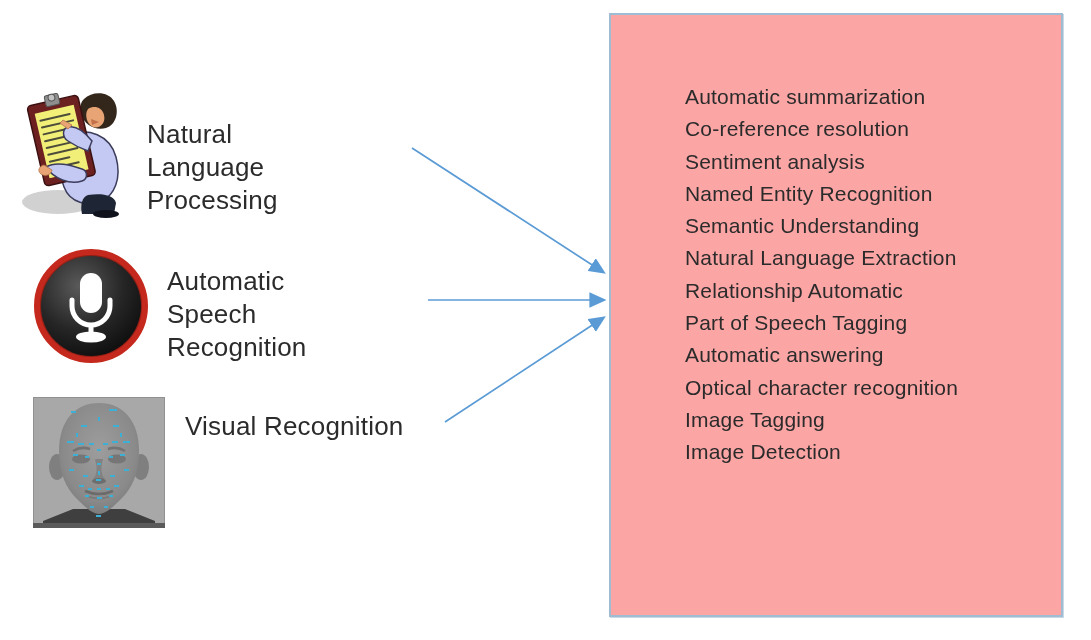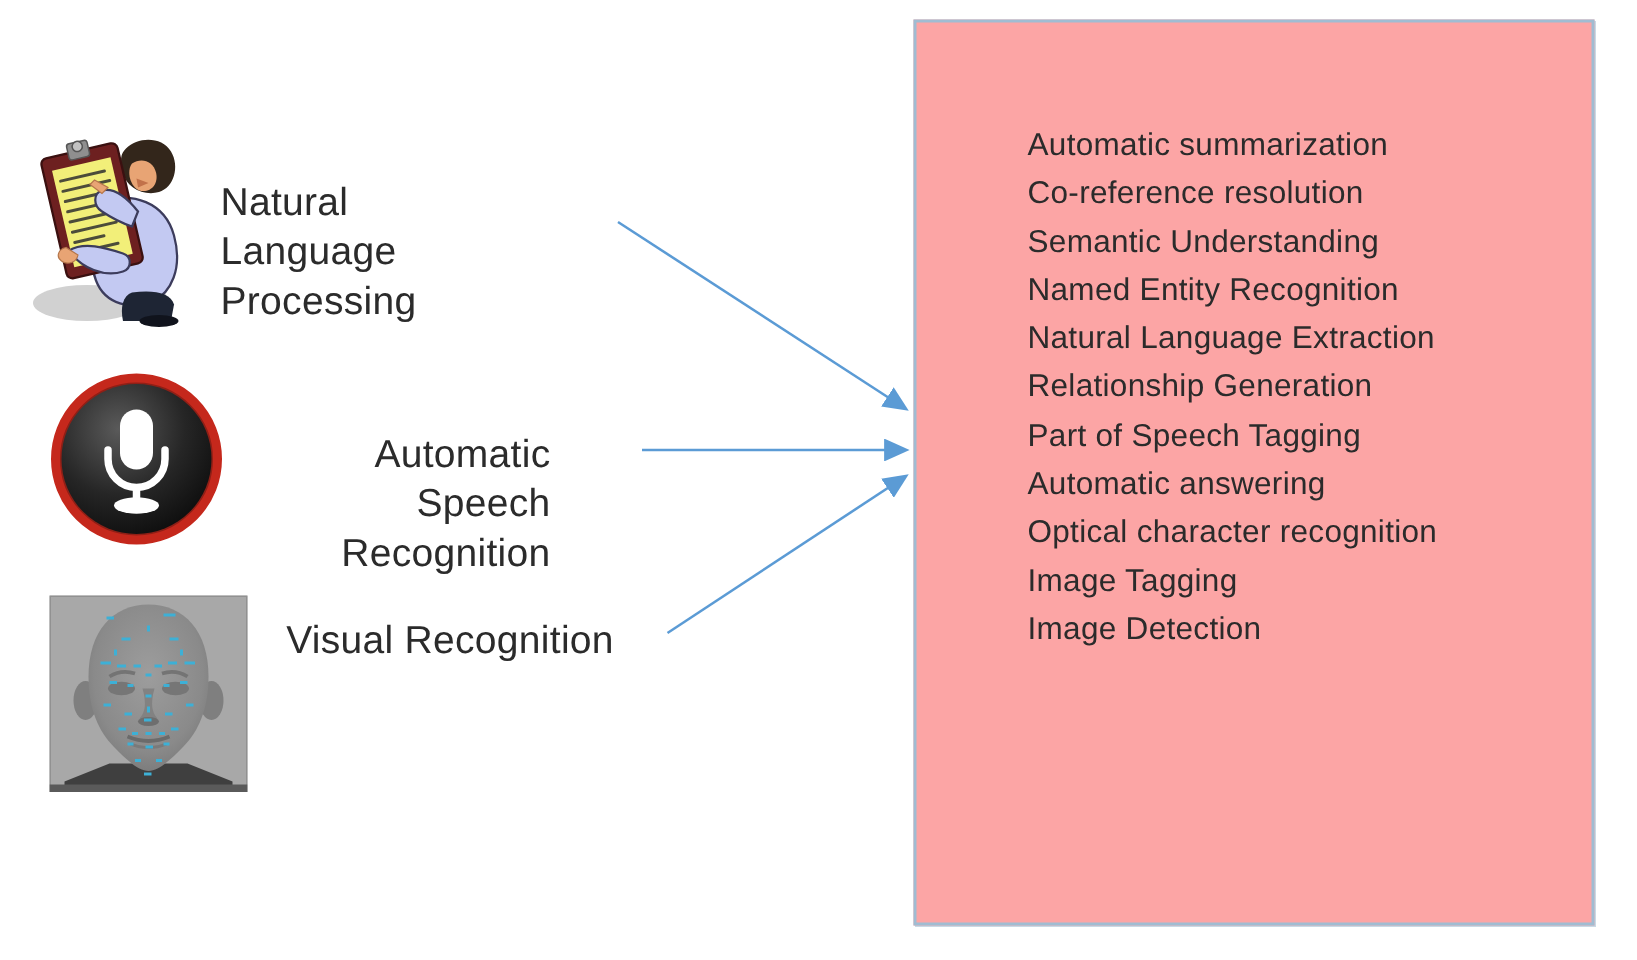--- a/index.html
+++ b/index.html
@@ -22,23 +22,23 @@
   .icon-wrap{position:absolute;}
   .src-label{
     position:absolute;
     font-size:26px;line-height:33px;
     color:var(--text);
     letter-spacing:0.2px;
   }
   #nlp-icon{left:18px;top:83px;width:110px;height:135px;}
   #nlp-label{left:147px;top:118px;width:205px;}
   #asr-icon{left:33px;top:248px;width:116px;height:116px;}
-  #asr-label{left:167px;top:286px;width:200px;text-align:right;}
+  #asr-label{left:167px;top:265px;width:200px;}
   #vr-icon{left:33px;top:397px;width:132px;height:131px;}
-  #vr-label{left:185px;top:410px;width:230px;text-align:center;}
+  #vr-label{left:185px;top:410px;width:230px;}
 
   
   .tasks-box{
     position:absolute;
     left:609px;top:13px;width:454px;height:604px;
     background:#fca5a5;
     border:2px solid var(--box-border);
     box-shadow:1px 1px 0 #c9d9e5;
   }
   .tasks-list{
@@ -201,24 +201,25 @@
     </defs>
     <line class="arrow-line" x1="412" y1="148" x2="603" y2="272" marker-end="url(#ah)"></line>
     <line class="arrow-line" x1="428" y1="300" x2="603" y2="300" marker-end="url(#ah)"></line>
     <line class="arrow-line" x1="445" y1="422" x2="603" y2="318" marker-end="url(#ah)"></line>
   </svg>
 
   <div class="tasks-box">
     <ul class="tasks-list">
         <li>Automatic summarization</li>
         <li>Co-reference resolution</li>
+        <li>Sentiment analysis</li>
+        <li>Named Entity Recognition</li>
         <li>Semantic Understanding</li>
-        <li>Named Entity Recognition</li>
         <li>Natural Language Extraction</li>
-        <li>Relationship Generation</li>
+        <li>Relationship Automatic</li>
         <li>Part of Speech Tagging</li>
         <li>Automatic answering</li>
         <li>Optical character recognition</li>
         <li>Image Tagging</li>
         <li>Image Detection</li>
       </ul>
   </div>
 
 </div>
 

